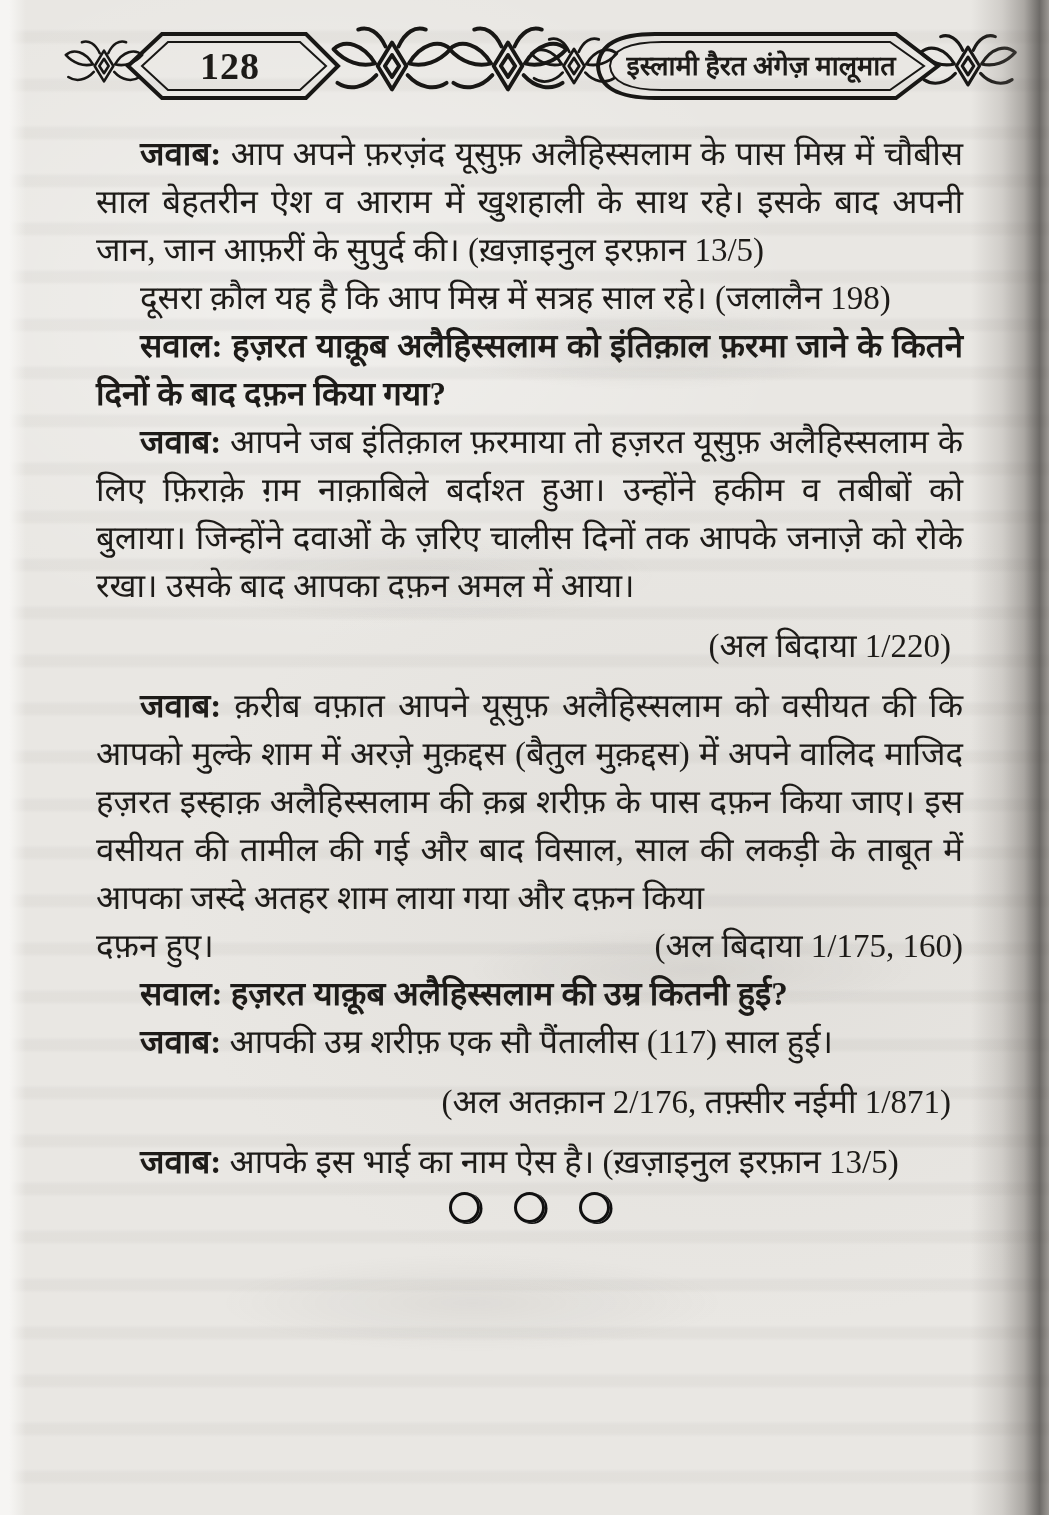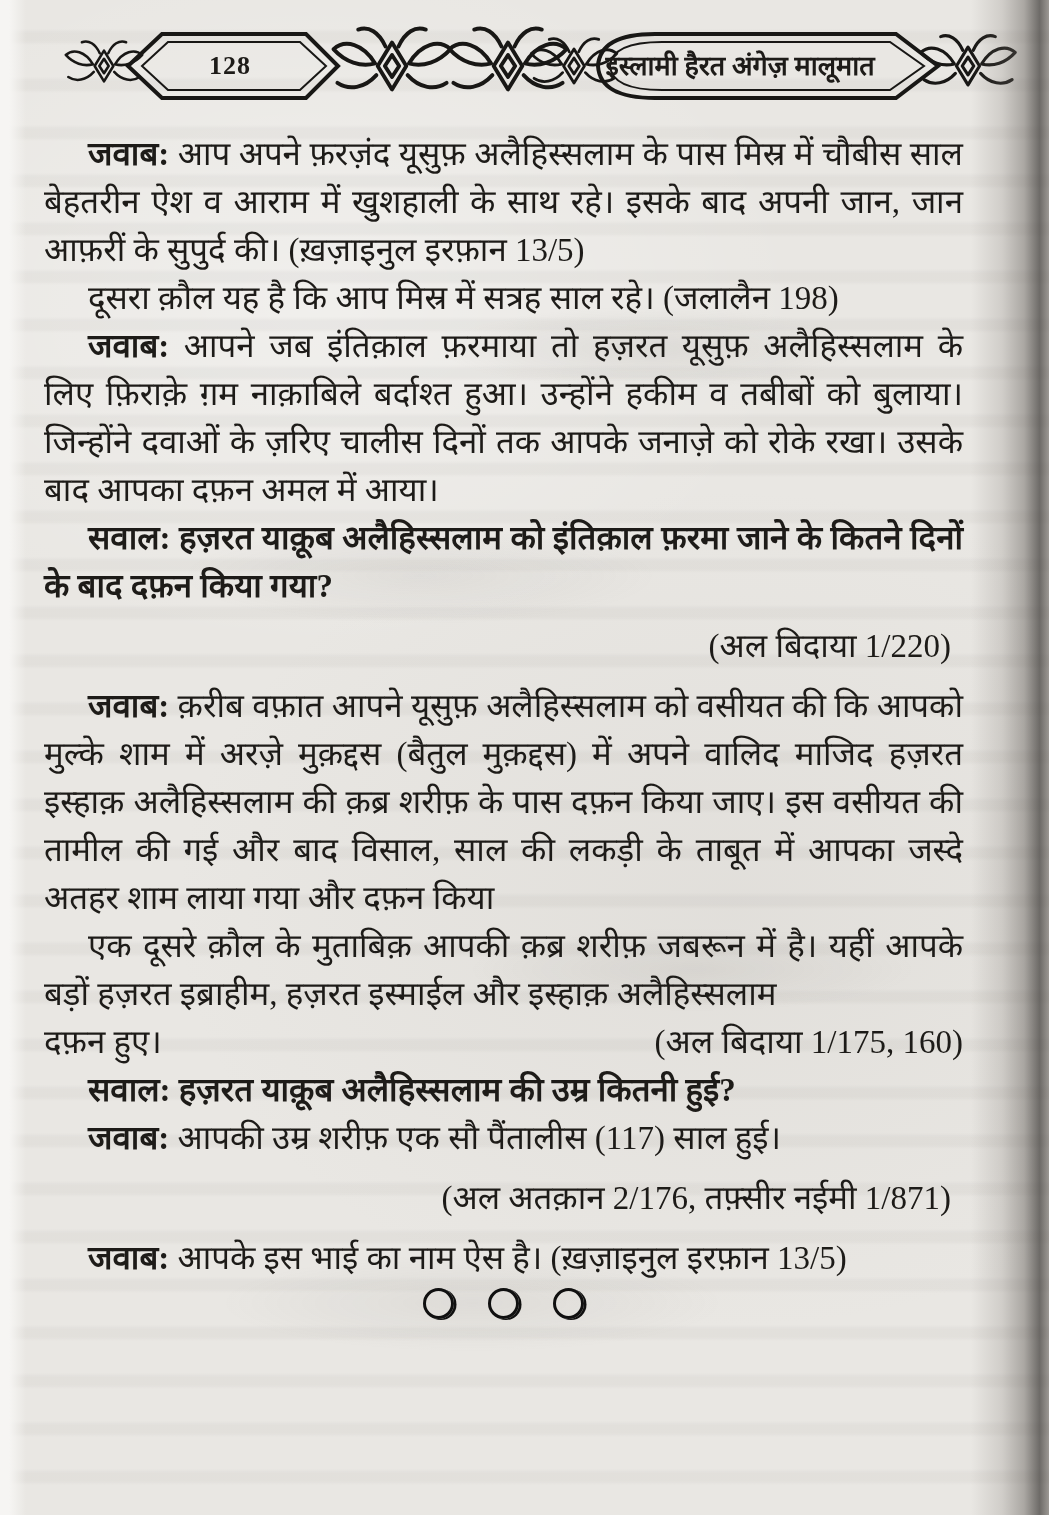--- a/index.html
+++ b/index.html
@@ -42,32 +42,32 @@
       rgba(95,90,85,.45) 68%,
       rgba(62,59,56,.72) 88%,
       rgba(105,100,95,.60) 100%);
     pointer-events:none;z-index:5;
   }
   
   .header{position:relative;height:104px;margin-top:14px;}
   .hdr-svg{position:absolute;left:0;top:0;}
   .pagenum{
     position:absolute;left:140px;top:32px;width:180px;
-    text-align:center;font-size:26px;font-weight:700;line-height:40px;
+    text-align:center;font-size:38px;font-weight:700;line-height:40px;
     letter-spacing:1px;
   }
   .booktitle{
-    position:absolute;left:586px;top:34px;width:308px;
+    position:absolute;left:607px;top:34px;width:308px;
     text-align:center;font-size:27px;font-weight:700;line-height:36px;
     white-space:nowrap;
   }
   
   .body{
     position:relative;
-    padding:12px 86px 0 44px;
+    padding:12px 86px 0 96px;
     font-size:33px;line-height:48px;
     text-align:justify;
   }
   .para{margin:0;text-indent:44px;}
   .para.q{font-weight:700;}
   .lbl{font-weight:700;}
   .cite{white-space:nowrap;}
   .cite-line{margin:12px;text-align:right;text-indent:0;}
   .last-line{display:flex;justify-content:space-between;text-indent:0;}
   .last-line .tail{text-indent:0;}
@@ -125,39 +125,38 @@
   <div class="body">
 
     <div class="para">
       <span class="lbl">जवाब:</span><span> आप अपने फ़रज़ंद यूसुफ़ अलैहिस्सलाम के पास मिस्र में चौबीस साल बेहतरीन ऐश व आराम में खुशहाली के साथ रहे। इसके बाद अपनी जान, जान आफ़रीं के सुपुर्द की। </span><span class="cite">(ख़ज़ाइनुल इरफ़ान 13/5)</span>
     </div>
 
     <div class="para">
       <span>दूसरा क़ौल यह है कि आप मिस्र में सत्रह साल रहे। </span><span class="cite">(जलालैन 198)</span>
     </div>
 
+    <div class="para q">
+      <span class="lbl">सवाल:</span><span> हज़रत याक़ूब अलैहिस्सलाम को इंतिक़ाल फ़रमा जाने के कितने दिनों के बाद दफ़न किया गया?</span>
+    </div>
+
     <div class="para">
       <span class="lbl">जवाब:</span><span> आपने जब इंतिक़ाल फ़रमाया तो हज़रत यूसुफ़ अलैहिस्सलाम के लिए फ़िराक़े ग़म नाक़ाबिले बर्दाश्त हुआ। उन्होंने हकीम व तबीबों को बुलाया। जिन्होंने दवाओं के ज़रिए चालीस दिनों तक आपके जनाज़े को रोके रखा। उसके बाद आपका दफ़न अमल में आया।</span>
-    </div>
-
-    <div class="para q">
-      <span class="lbl">सवाल:</span><span> हज़रत याक़ूब अलैहिस्सलाम को इंतिक़ाल फ़रमा जाने के कितने दिनों के बाद दफ़न किया गया?</span>
     </div>
 
     <div class="para cite-line">
       <span class="cite">(अल बिदाया 1/220)</span>
     </div>
 
 
     <div class="para">
       <span class="lbl">जवाब:</span><span> क़रीब वफ़ात आपने यूसुफ़ अलैहिस्सलाम को वसीयत की कि आपको मुल्के शाम में अरज़े मुक़द्दस (बैतुल मुक़द्दस) में अपने वालिद माजिद हज़रत इस्हाक़ अलैहिस्सलाम की क़ब्र शरीफ़ के पास दफ़न किया जाए। इस वसीयत की तामील की गई और बाद विसाल, साल की लकड़ी के ताबूत में आपका जस्दे अतहर शाम लाया गया और दफ़न किया</span>
     </div>
 
     <div class="para">
-      <span>एक दूसरे क़ौल के मुताबिक़ आपकी क़ब्र शरीफ़ जबरून में है। यहीं आपके बड़ों हज़रत इब्राहीम, हज़रत इस्माईल और इस्हाक़ अलैहिस्सलाम</span>
       <div class="last-line">
         <span class="tail">दफ़न हुए।</span>
         <span class="cite">(अल बिदाया 1/175, 160)</span>
       </div>
     </div>
 
     <div class="para q">
       <span class="lbl">सवाल:</span><span> हज़रत याक़ूब अलैहिस्सलाम की उम्र कितनी हुई?</span>
     </div>
 

